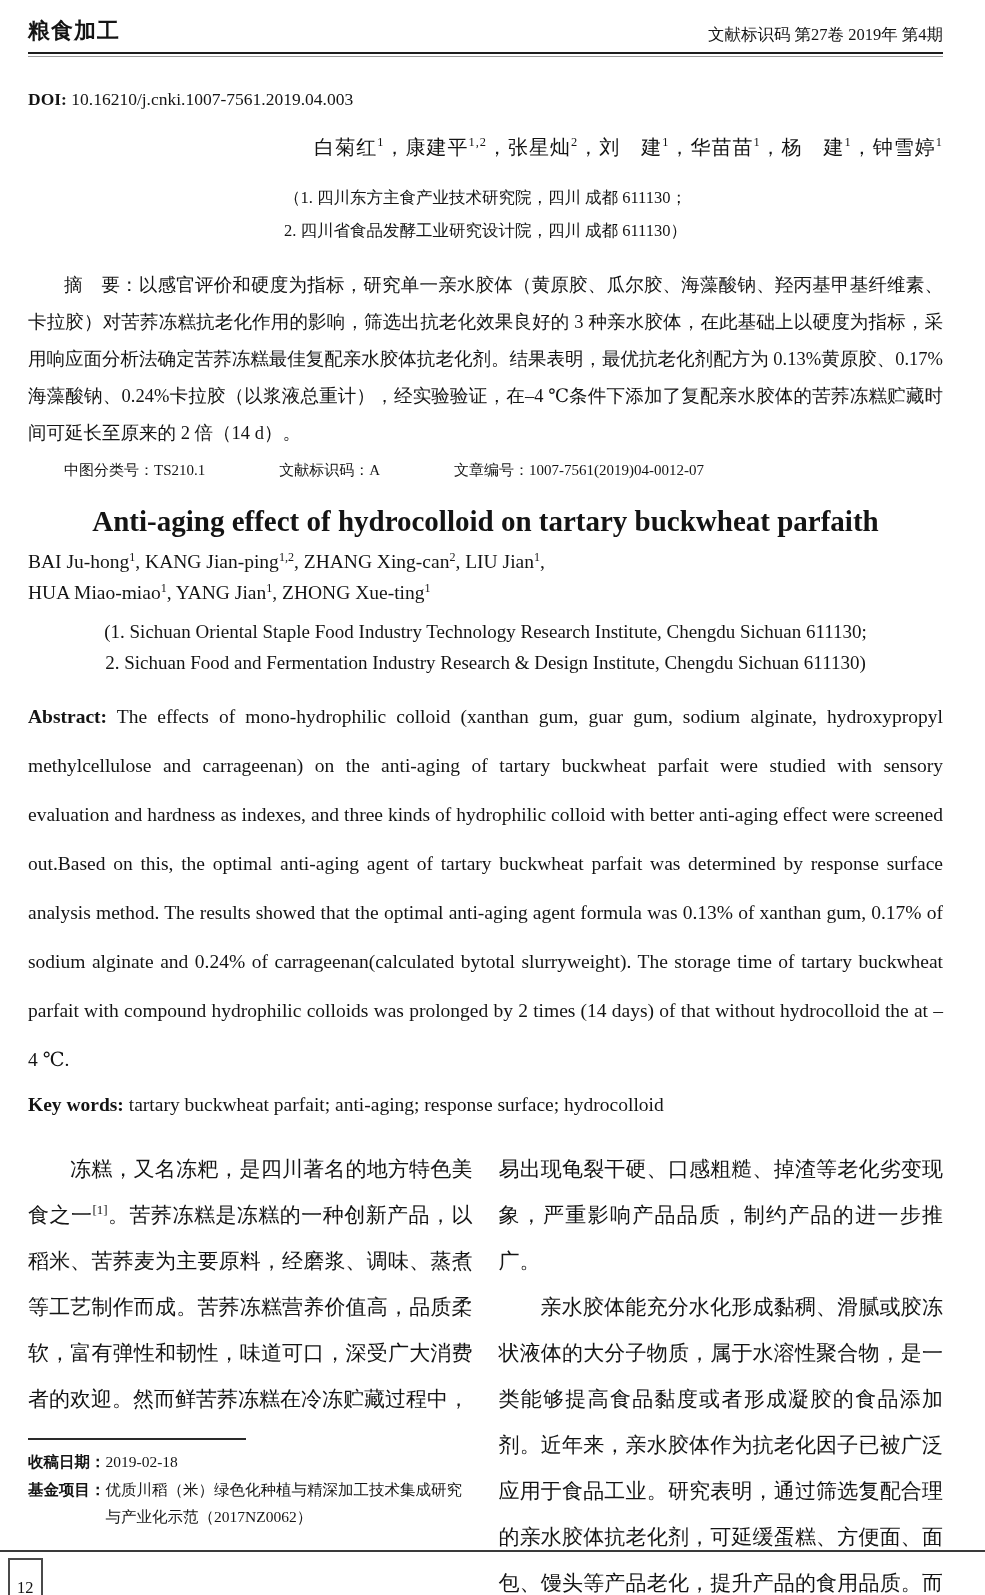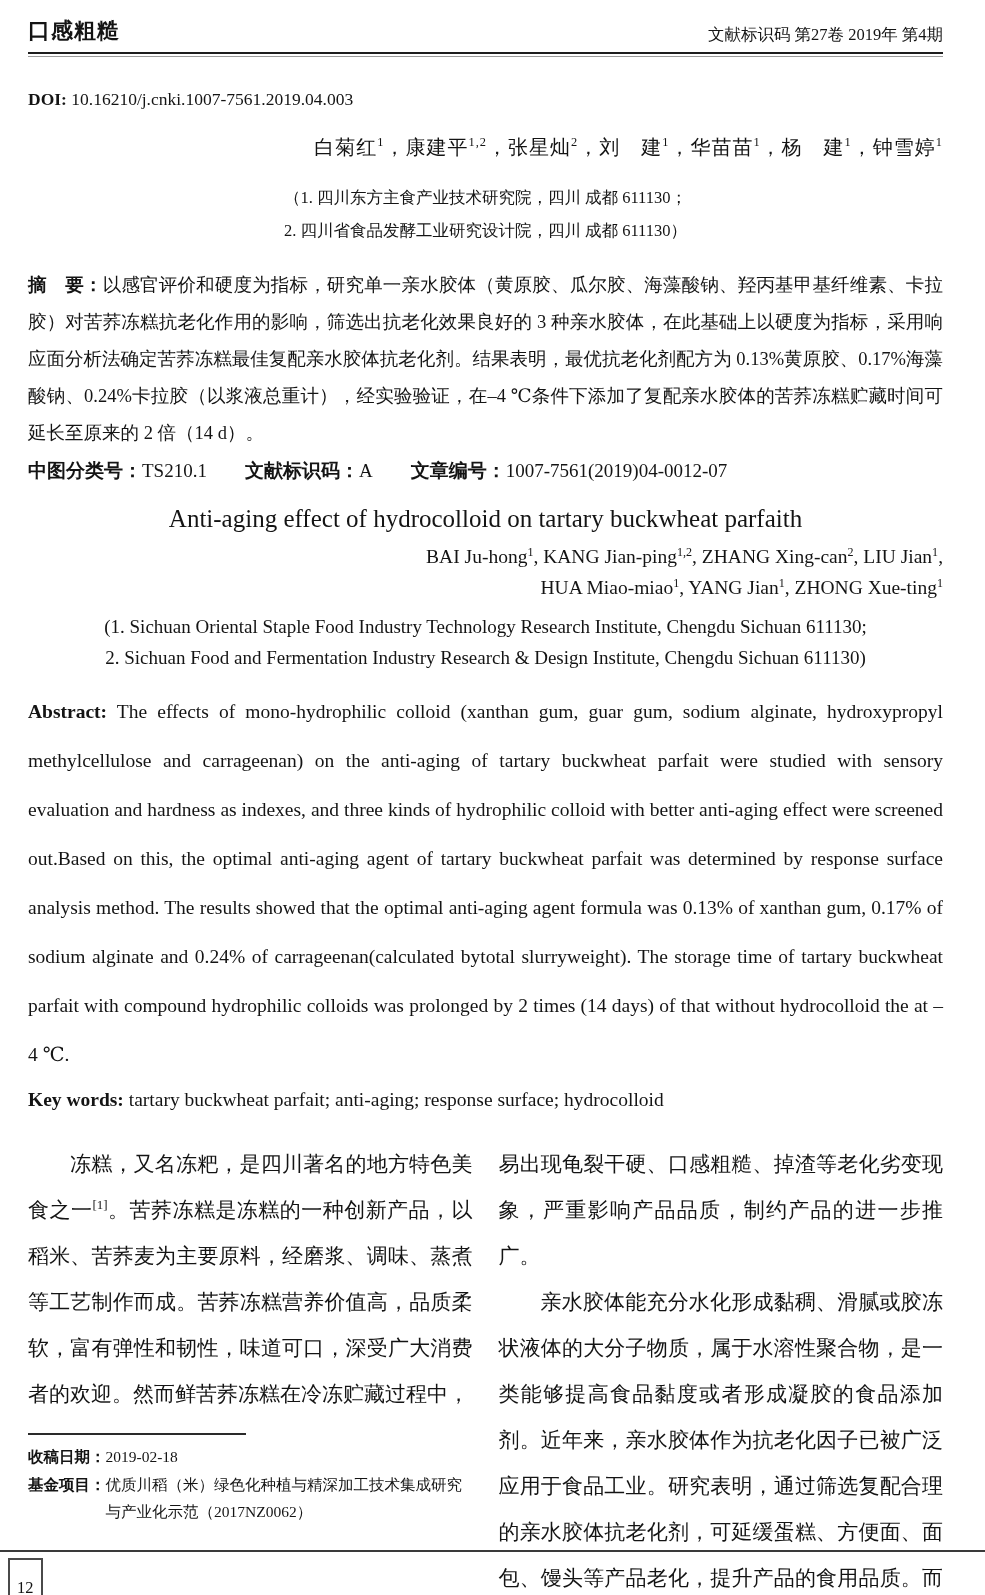--- a/index.html
+++ b/index.html
@@ -21,28 +21,28 @@
   .doi-line .lbl{font-weight:bold;}
 
   .title-cn{margin-top:24px;text-align:center;font-size:44px;font-weight:bold;letter-spacing:3px;}
 
   .authors-cn{margin-top:24px;text-align:right;font-size:20px;letter-spacing:1px;}
   sup{font-size:0.62em;vertical-align:super;line-height:0;}
 
   .affil-cn{margin-top:20px;text-align:center;font-size:16.5px;line-height:33px;}
 
   .abs-cn{margin-top:20px;font-size:18.5px;line-height:37px;text-align:justify;}
-  .abs-cn .lbl,.kw-cn .lbl,.cls .lbl{font-weight:bold;}
+  .abs-cn .lbl,.kw-cn .lbl,.cls .lbl{font-weight:normal;margin-left:36px;}
   .kw-cn{font-size:18px;line-height:37px;}
-  .cls{font-size:19px;line-height:37px;}
+  .cls{font-size:15px;line-height:37px;}
   .cls-item{margin-right:38px;}
   .cls-item:last-child{margin-right:0;}
 
-  .title-en{margin-top:16px;text-align:center;font-size:25px;font-weight:normal;}
-  .authors-en{margin-top:8px;text-align:right;font-size:19.5px;line-height:31px;}
+  .title-en{margin-top:16px;text-align:center;font-size:29px;font-weight:bold;}
+  .authors-en{margin-top:8px;text-align:left;font-size:19.5px;line-height:31px;}
   .affil-en{margin-top:8px;text-align:center;font-size:19px;line-height:31px;}
 
   .abs-en{margin-top:14px;font-size:19.5px;line-height:49px;text-align:justify;}
   .abs-en .lbl,.kw-en .lbl{font-weight:bold;}
   .kw-en{font-size:19.5px;line-height:42px;}
 
   .cols{margin-top:20px;display:flex;gap:26px;}
   .col{flex:1;min-width:0;}
   .col p{margin:0;font-size:21px;line-height:46px;text-align:justify;}
   .col p.ind{text-indent:2em;}
@@ -55,21 +55,21 @@
 
   .bottom-rule{position:absolute;left:0;right:0;top:1550px;height:2px;background:#3a3a3a;}
   .page-num-box{position:absolute;left:8px;top:1558px;border:2px solid #4a4a4a;padding:16px 7px;font-size:16.5px;line-height:24px;}
 </style>
 </head>
 <body>
 
 <div class="page">
 
   <div class="hdr">
-    <span class="hdr-left">口感粗糙</span>
+    <span class="hdr-left">粮食加工</span>
     <span class="hdr-right">文献标识码 第27卷 2019年 第4期</span>
   </div>
   <div class="rule-dark"></div>
   <div class="rule-gray"></div>
 
   <div class="doi-line">
     <span class="lbl">DOI:</span>
     <span>10.16210/j.cnki.1007-7561.2019.04.003</span>
   </div>
 

